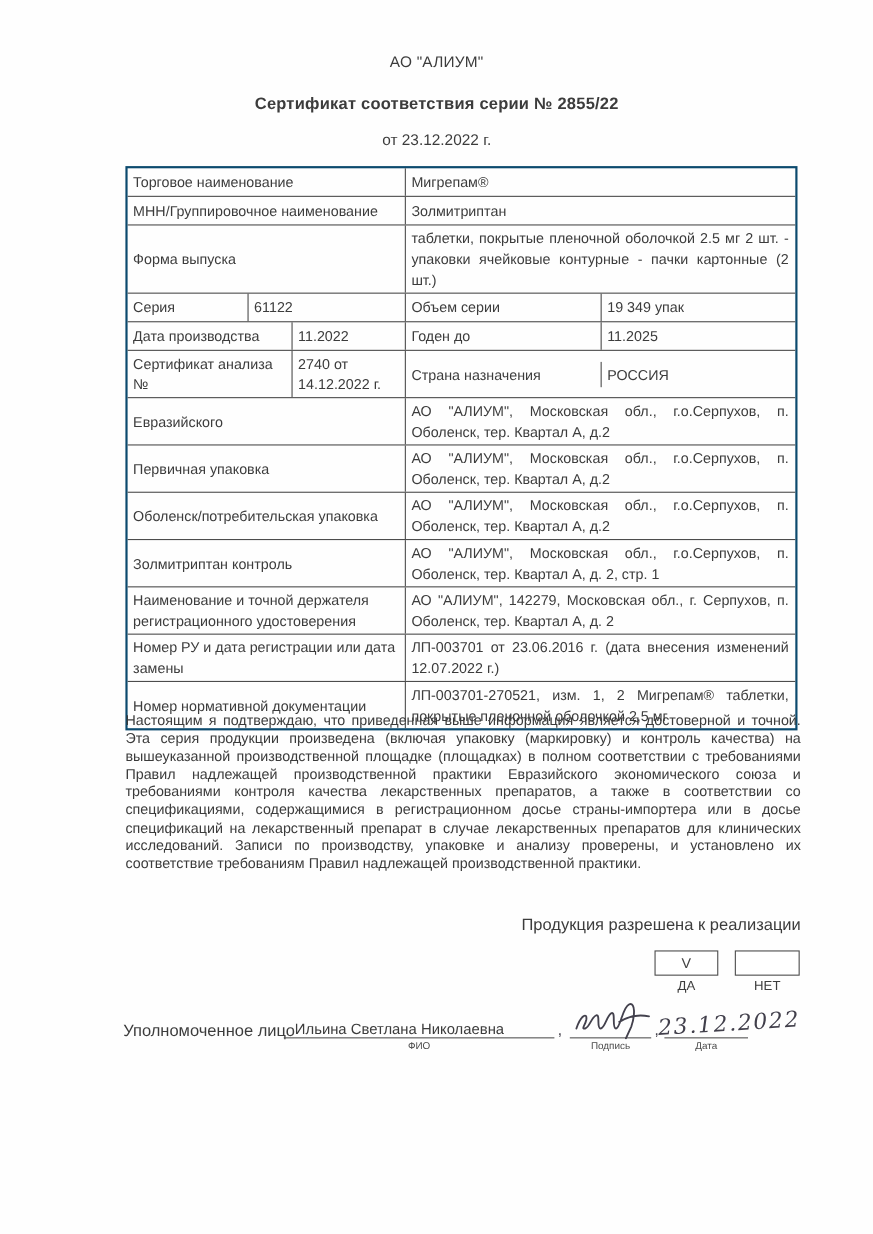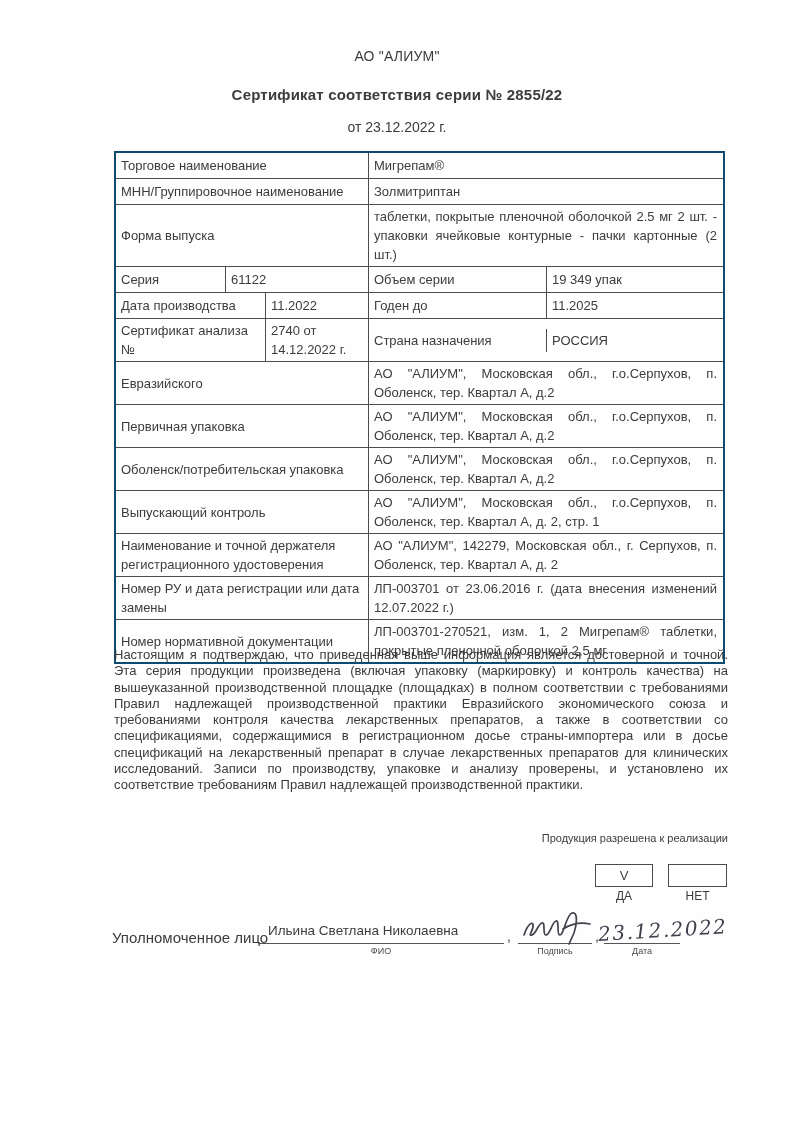--- a/index.html
+++ b/index.html
@@ -41,41 +41,41 @@
   .mh-m2 { min-height:38px;align-items:center; }
   .mh-l  { min-height:60px; }
   
   .statement {
     position:absolute; left:114px; top:647px; width:614px;
     font-size:13px; line-height:16.3px; text-align:justify; color:#3b3b3b;
   }
   
   .release-line {
     position:absolute; left:400px; top:832px; width:328px;
-    text-align:right; font-size:11px;
+    text-align:right; font-size:15px;
   }
   .chkbox {
     position:absolute; top:864px; height:23px; box-sizing:border-box;
     border:1.5px solid #4c4c4c; background:#fff;
     display:flex; align-items:center; justify-content:center;
     font-size:13px; color:#444;
   }
   .box-yes { left:595px; width:58px; }
   .box-no  { left:668px; width:59px; }
   .chklbl {
     position:absolute; top:889px; font-size:12px; text-align:center;
   }
   .lbl-yes { left:595px; width:58px; }
   .lbl-no  { left:668px; width:59px; }
   
   .role { position:absolute; left:112px; top:929px; font-size:15px; }
   .sig-line {
     position:absolute; top:923px; height:21px; box-sizing:border-box;
     border-bottom:1.3px solid #555;
-    display:flex; align-items:flex-start; font-size:13.5px;
+    display:flex; align-items:flex-end; font-size:13.5px;
   }
   .name-line { left:258px; width:246px; padding-left:10px; }
   .pen-line  { left:518px; width:74px; }
   .date-line { left:604px; width:76px; }
   .caption {
     position:absolute; top:946px; font-size:9px; color:#4a4a4a; text-align:center;
   }
   .cap-fio  { left:258px; width:246px; }
   .cap-sign { left:518px; width:74px; }
   .cap-date { left:604px; width:76px; }
@@ -195,21 +195,21 @@
       <div class="cell w-lbl">
           <span>Оболенск/потребительская упаковка</span>
         </div>
       <div class="cell w-val just">
           <span>АО "АЛИУМ", Московская обл., г.о.Серпухов, п. Оболенск, тер. Квартал А, д.2</span>
         </div>
     </div>
 
     <div class="trow mh-m">
       <div class="cell w-lbl">
-          <span>Выпускающий контроль</span>
+          <span>Золмитриптан контроль</span>
         </div>
       <div class="cell w-val just">
           <span>АО "АЛИУМ", Московская обл., г.о.Серпухов, п. Оболенск, тер. Квартал А, д. 2, стр. 1</span>
         </div>
     </div>
 
     <div class="trow mh-m">
       <div class="cell w-lbl">
           <span>Наименование и точной держателя регистрационного удостоверения</span>
         </div>

